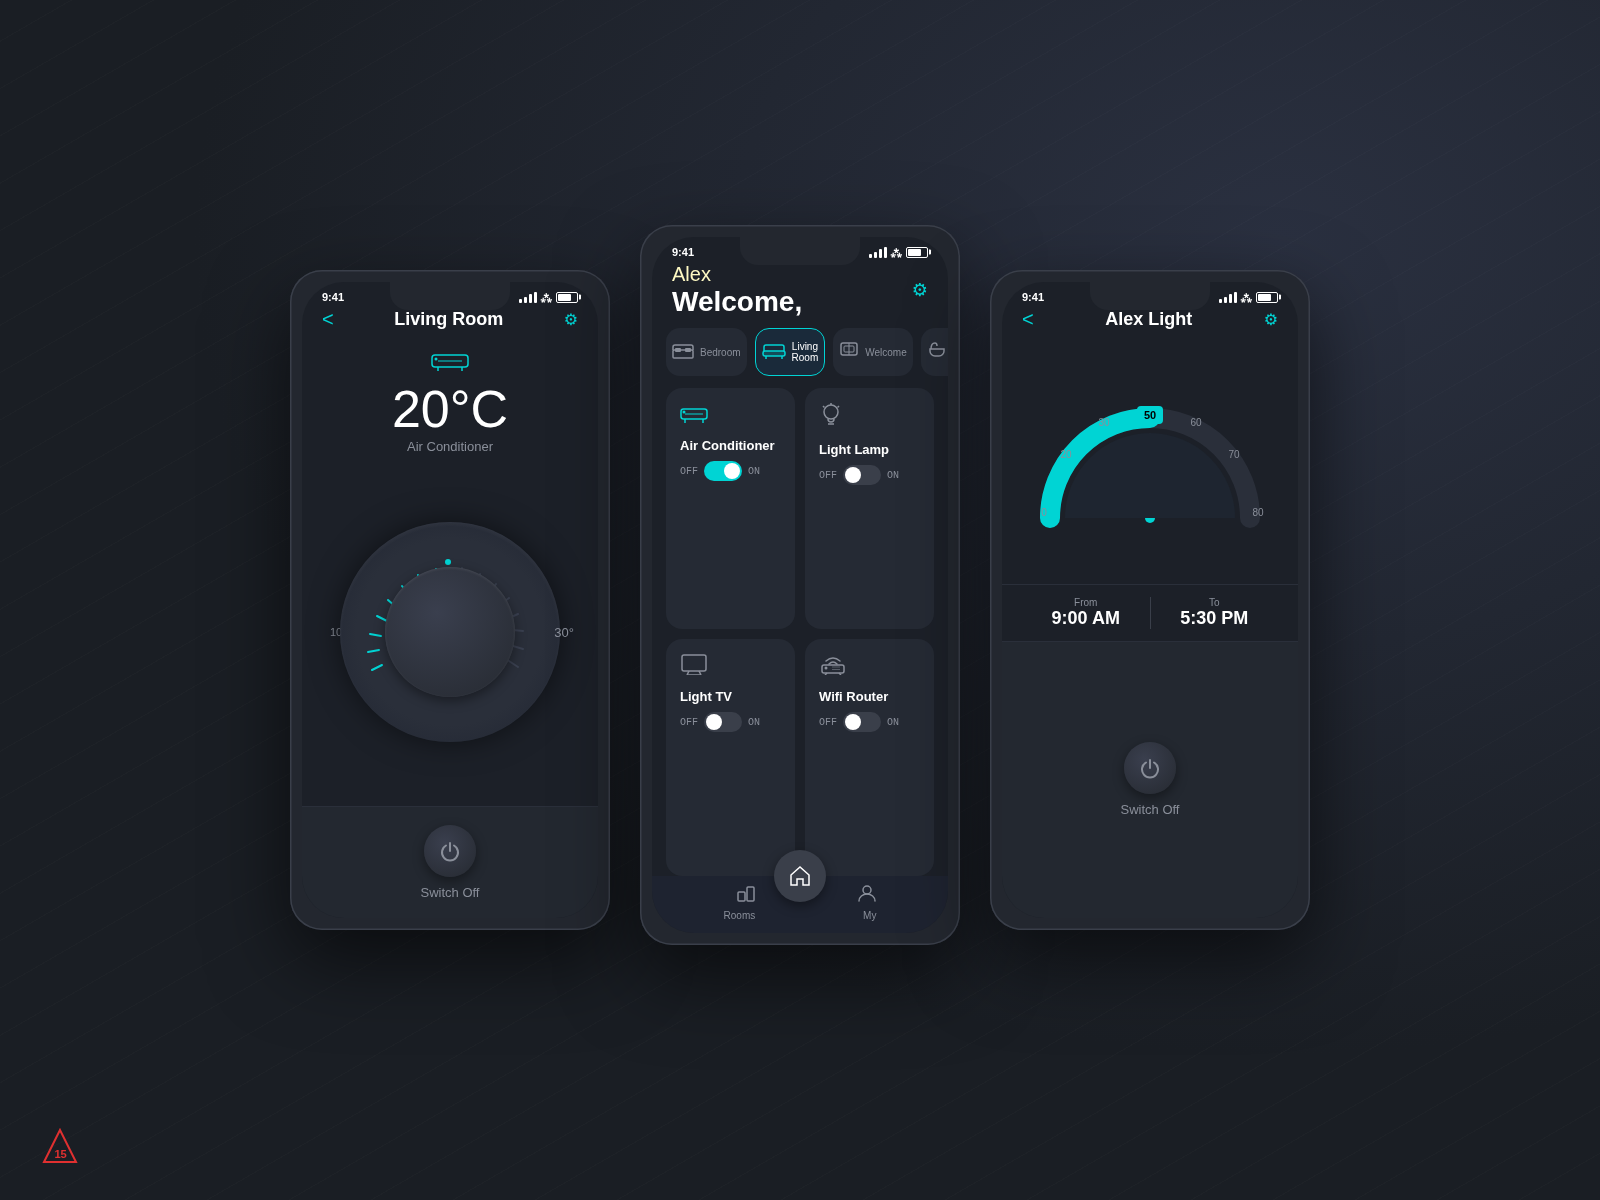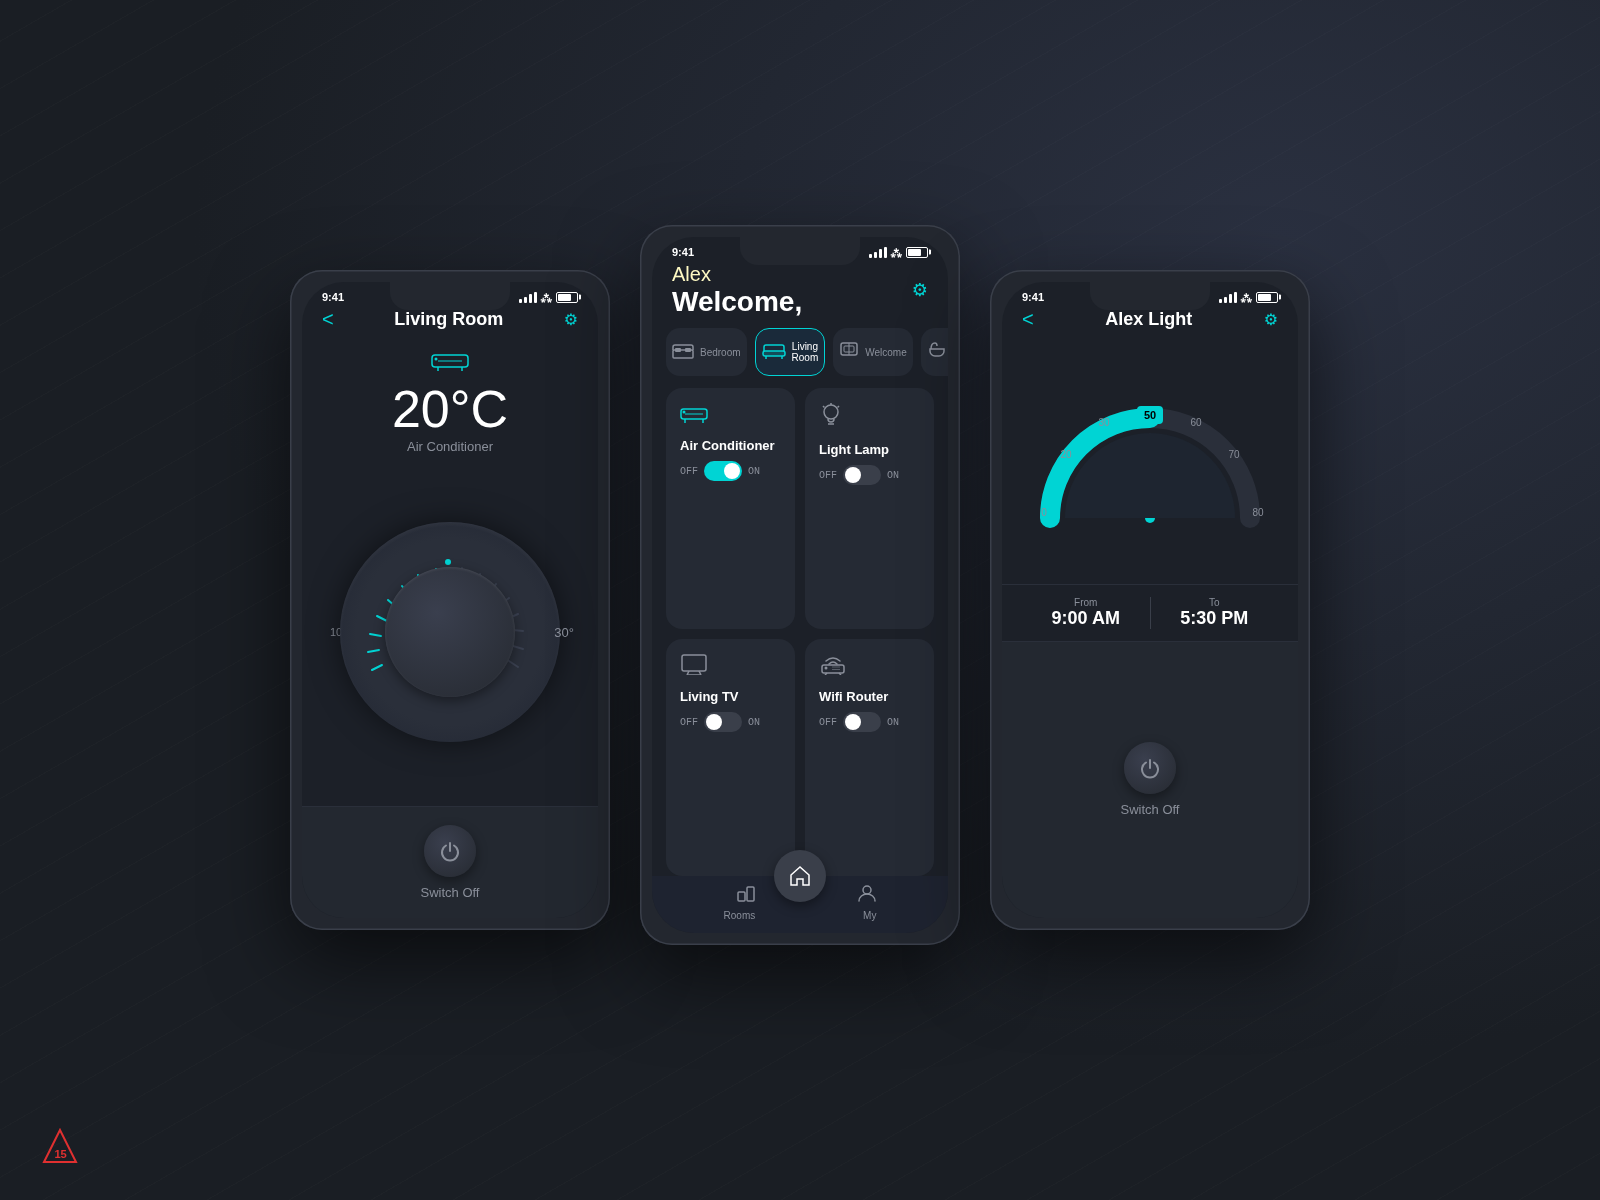--- a/index.html
+++ b/index.html
@@ -644,21 +644,21 @@
 
           <div class="device-card">
             <span class="device-icon">
               <svg width="28" height="22" viewBox="0 0 28 22" fill="none">
                 <rect x="2" y="2" width="24" height="16" rx="2" stroke="#8a8f9a" stroke-width="1.5"></rect>
                 <line x1="9" y1="18" x2="7" y2="22" stroke="#8a8f9a" stroke-width="1.5"></line>
                 <line x1="19" y1="18" x2="21" y2="22" stroke="#8a8f9a" stroke-width="1.5"></line>
                 <line x1="7" y1="22" x2="21" y2="22" stroke="#8a8f9a" stroke-width="1.5"></line>
               </svg>
             </span>
-            <span class="device-name">Living TV</span>
+            <span class="device-name">Light TV</span>
             <div class="toggle-row">
               <span class="toggle-label">OFF</span>
               <div class="toggle-switch off">
                 <div class="toggle-knob"></div>
               </div>
               <span class="toggle-label">ON</span>
             </div>
           </div>
 
           <div class="device-card">

